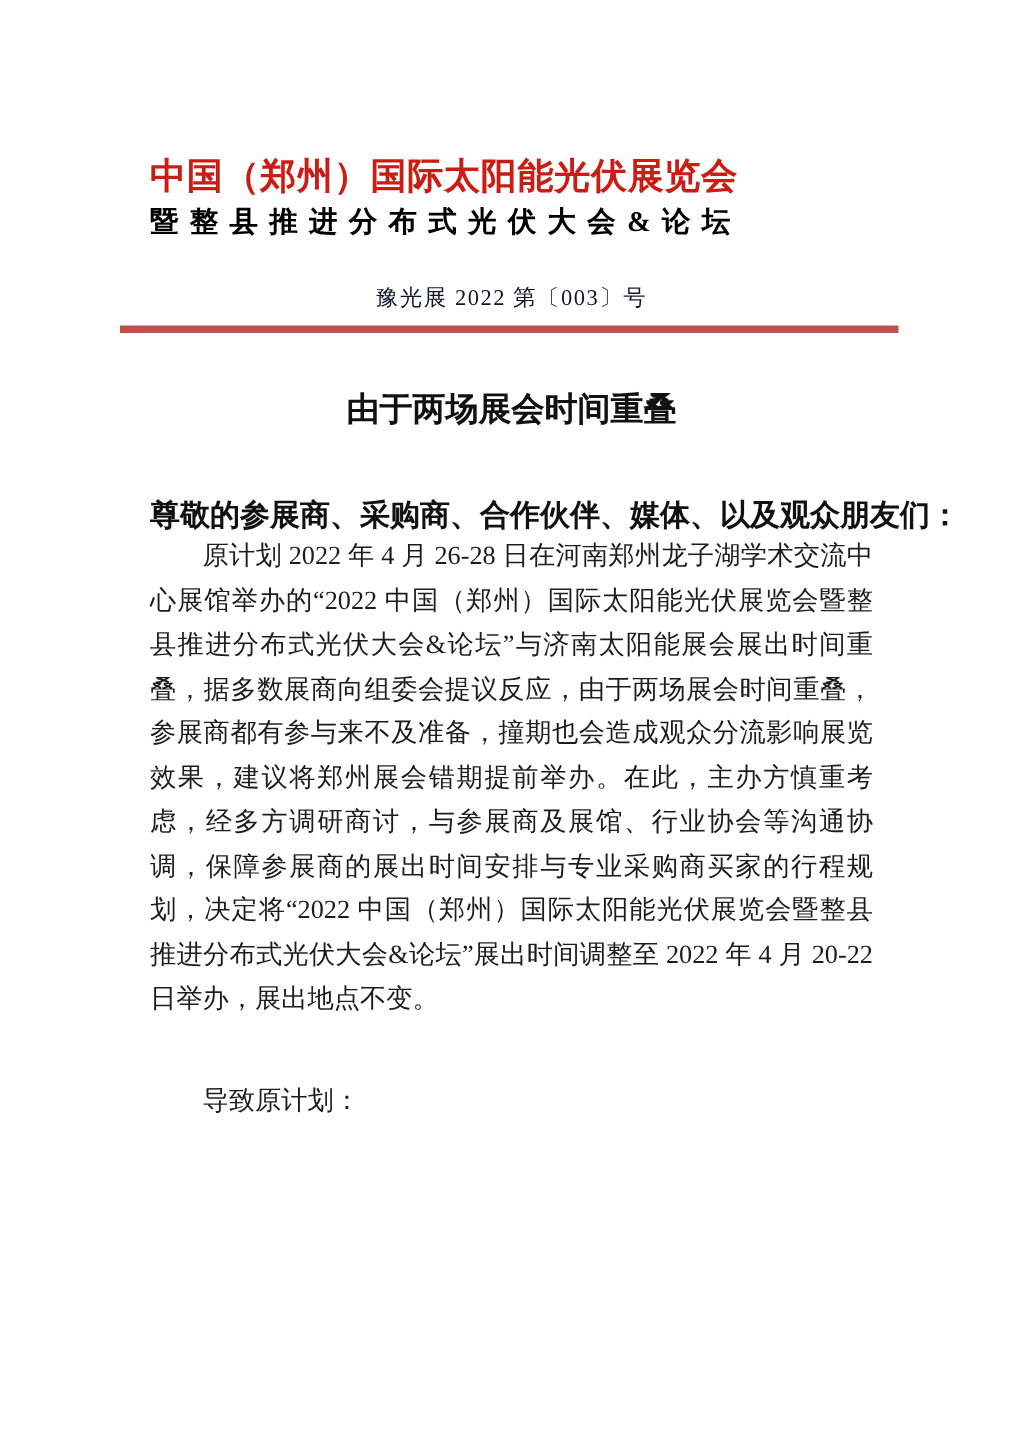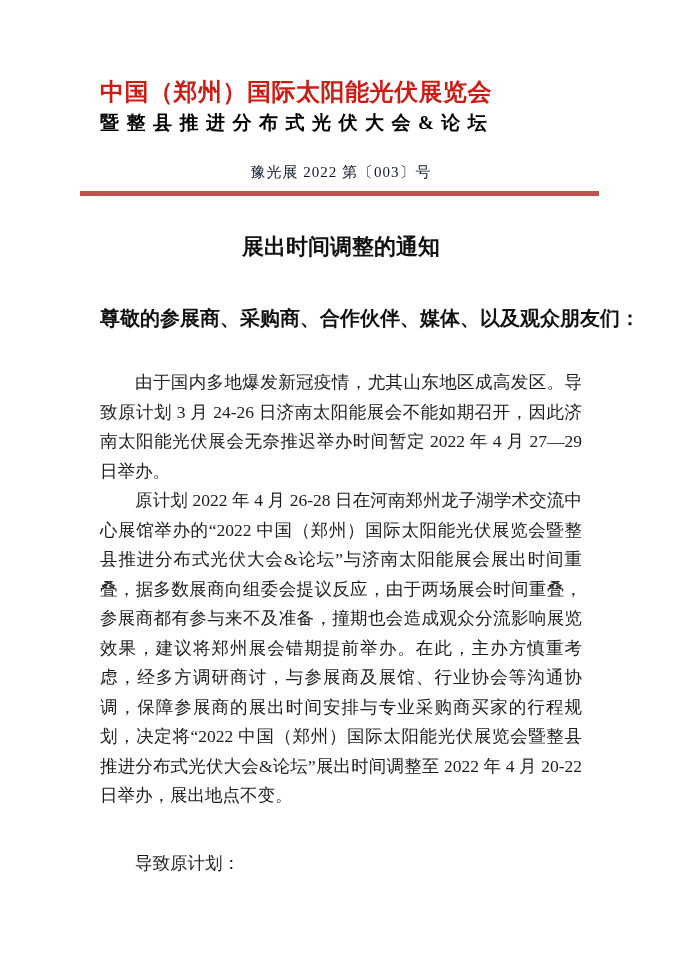--- a/index.html
+++ b/index.html
@@ -6,21 +6,21 @@
     margin: 0;
     padding: 0;
     background: #ffffff;
   }
   .page {
     position: relative;
     width: 679px;
     height: 960px;
     background: #ffffff;
     box-sizing: border-box;
-    padding: 75px 97px 0 100px;
+    padding: 101px 97px 0 100px;
     font-family: "Liberation Serif", "DejaVu Serif", serif;
     color: #1c1c1c;
     overflow: hidden;
   }
   
   .letterhead {
     display: flex;
     flex-direction: row;
     align-items: center;
     justify-content: space-between;
@@ -115,24 +115,23 @@
       <div class="org-line1">中国（郑州）国际太阳能光伏展览会</div>
       <div class="org-line2">暨整县推进分布式光伏大会&amp;论坛</div>
     </div>
   </div>
 
   <div class="doc-number">豫光展 2022 第〔003〕号</div>
 
   <div class="red-divider"></div>
 
   <div class="notice-title">
-    <div>展出时间调整的通知</div>
+    <div>由于两场展会时间重叠</div>
   </div>
 
   <div class="greeting">尊敬的参展商、采购商、合作伙伴、媒体、以及观众朋友们：</div>
 
-  <p class="body-paragraph first">由于国内多地爆发新冠疫情，尤其山东地区成高发区。导致原计划 3 月 24-26 日济南太阳能展会不能如期召开，因此济南太阳能光伏展会无奈推迟举办时间暂定 2022 年 4 月 27—29 日举办。</p>
 
   <p class="body-paragraph">原计划 2022 年 4 月 26-28 日在河南郑州龙子湖学术交流中心展馆举办的“2022 中国（郑州）国际太阳能光伏展览会暨整县推进分布式光伏大会&amp;论坛”与济南太阳能展会展出时间重叠，据多数展商向组委会提议反应，由于两场展会时间重叠，参展商都有参与来不及准备，撞期也会造成观众分流影响展览效果，建议将郑州展会错期提前举办。在此，主办方慎重考虑，经多方调研商讨，与参展商及展馆、行业协会等沟通协调，保障参展商的展出时间安排与专业采购商买家的行程规划，决定将“2022 中国（郑州）国际太阳能光伏展览会暨整县推进分布式光伏大会&amp;论坛”展出时间调整至 2022 年 4 月 20-22 日举办，展出地点不变。</p>
 
   <div class="closing-line">导致原计划：</div>
 
 </div>
 
 </body></html>

